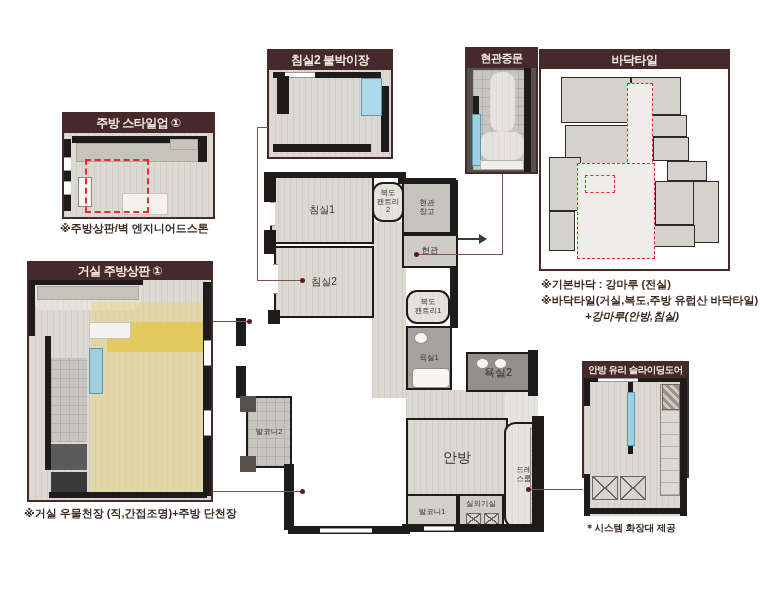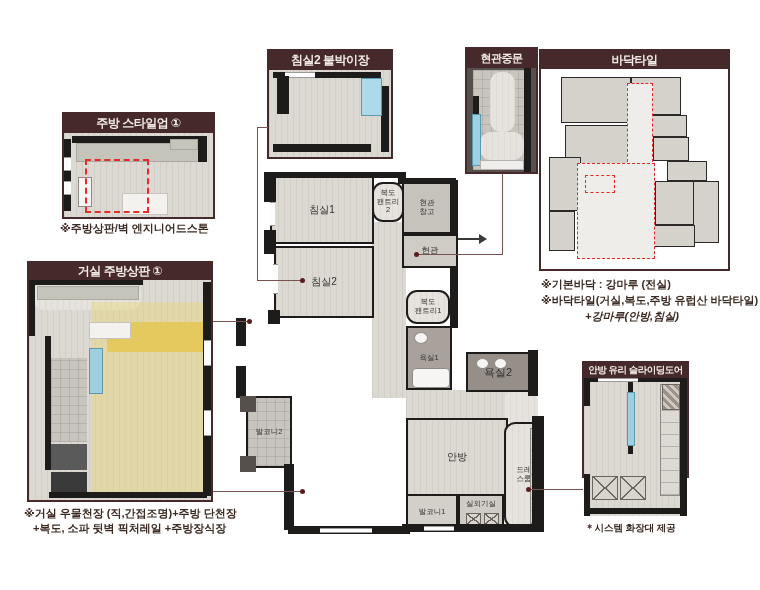--- a/index.html
+++ b/index.html
@@ -82,21 +82,20 @@
     <div class="wall" style="left:0;top:0;width:6px;height:56px;"></div>
     <div class="wall" style="left:16px;top:56px;width:6px;height:134px;"></div>
     <div class="wall" style="left:174px;top:2px;width:8px;height:214px;"></div>
     <div class="win" style="left:175px;top:60px;width:7px;height:26px;"></div>
     <div class="win" style="left:175px;top:130px;width:7px;height:26px;"></div>
     <div class="wall" style="left:20px;top:212px;width:158px;height:6px;"></div>
   </div>
 </div>
 <div class="caption" style="left:24px;top:506px;font-size:11px;line-height:15px;">
   <div>※거실 우물천장 (직,간접조명)+주방 단천장</div>
-  <div style="padding-left:9px;">+복도, 소파 뒷벽 픽처레일 +주방장식장</div>
 </div>
 
 <div class="box" style="left:267px;top:49px;width:126px;height:110px;">
   <div class="box-header" style="height:19px;font-size:12px;">침실2 붙박이장</div>
   <div class="plan floor" style="width:122px;height:87px;">
     <div class="wall" style="left:4px;top:2px;width:108px;height:6px;"></div>
     <div class="win" style="left:16px;top:2px;width:30px;height:6px;"></div>
     <div class="wall" style="left:8px;top:6px;width:12px;height:38px;"></div>
     <div class="wall" style="left:4px;top:74px;width:98px;height:8px;"></div>
     <div class="wall" style="left:112px;top:16px;width:8px;height:66px;"></div>
@@ -196,21 +195,21 @@
   </div>
   <div class="room tile" style="left:10px;top:228px;width:46px;height:72px;justify-content:center;">
     <span class="room-label" style="font-size:7.5px;">발코니2</span>
   </div>
   <div class="room" style="left:230px;top:184px;width:64px;height:40px;background:#968f89;">
     <span class="room-label" style="font-size:11px;">욕실2</span>
     <div class="fix" style="left:8px;top:4px;width:11px;height:9px;border-radius:50%;"></div>
     <div class="fix" style="left:26px;top:4px;width:11px;height:9px;border-radius:50%;"></div>
   </div>
   <div class="room floor" style="left:170px;top:250px;width:102px;height:78px;">
-    <span class="room-label" style="font-size:10px;">안방</span>
+    <span class="room-label" style="font-size:14px;">안방</span>
   </div>
   <div class="room floorlt" style="left:268px;top:254px;width:40px;height:106px;">
     <span class="room-label" style="font-size:7.5px;">드레
 스룸</span>
     <div class="shelf" style="right:2px;top:4px;width:10px;height:96px;"></div>
   </div>
   <div class="room" style="left:170px;top:326px;width:52px;height:36px;background:#d3cfc9;">
     <span class="room-label" style="font-size:7.5px;">발코니1</span>
   </div>
   <div class="room" style="left:222px;top:326px;width:46px;height:36px;background:#cfccc6;">

